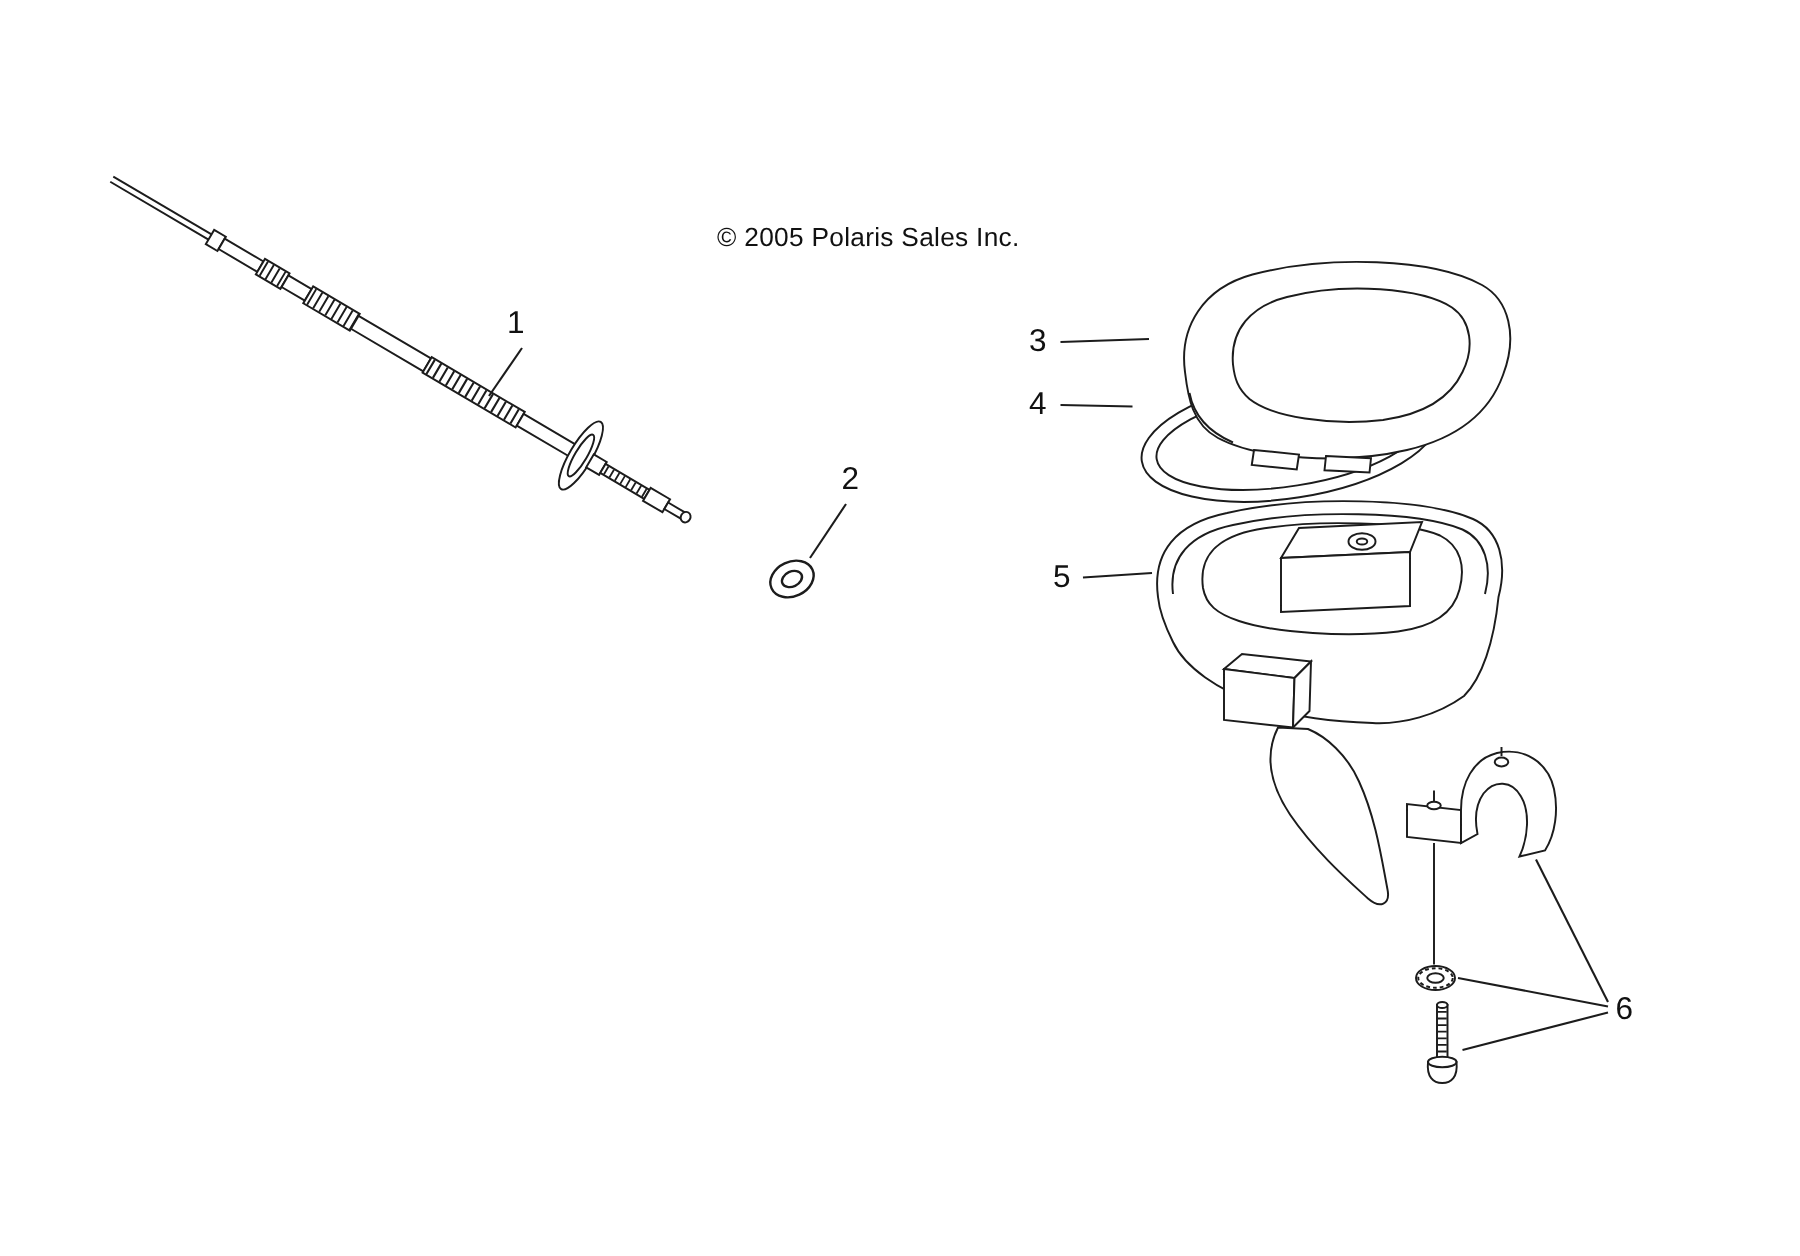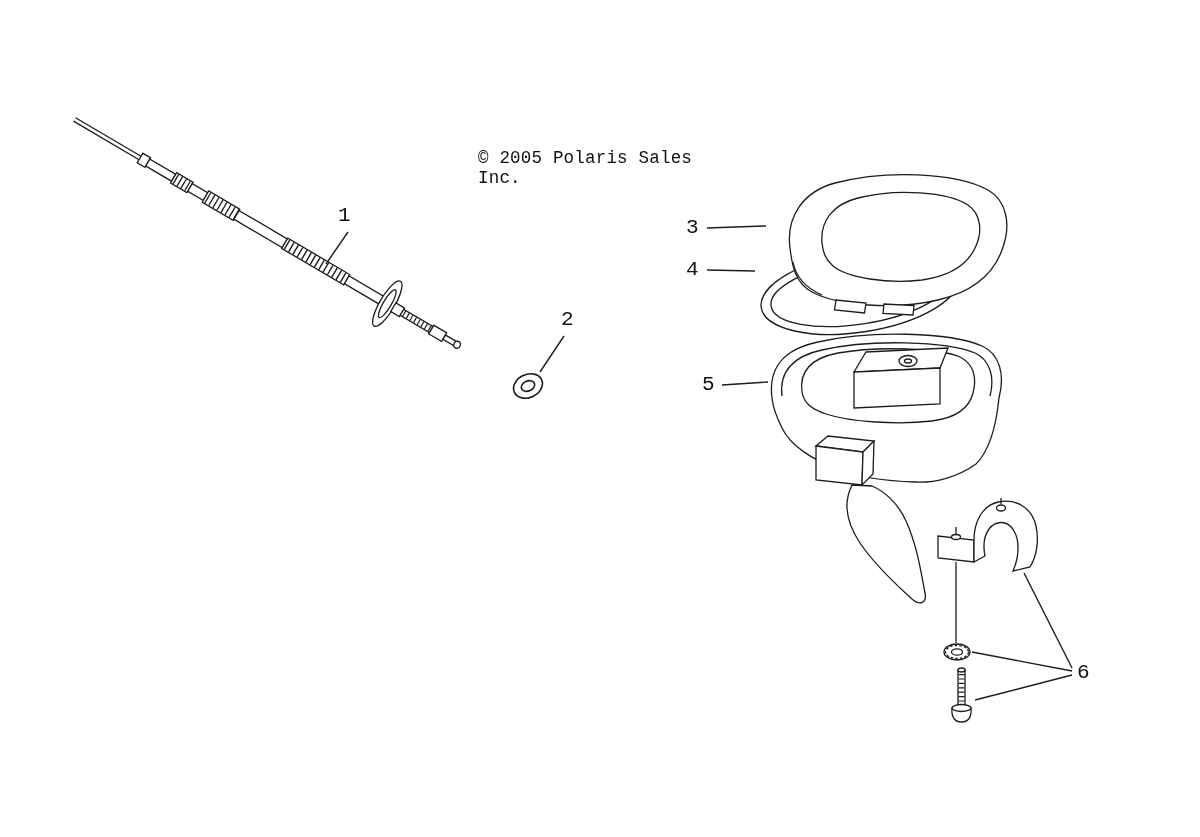--- a/index.html
+++ b/index.html
@@ -1,21 +1,21 @@
 <!DOCTYPE html>
 <html><head>
 <meta charset="utf-8">
 <style>
   html,body { margin:0; padding:0; background:#fff; }
   .canvas {
     position:relative;
     width:1200px; height:837px;
     background:#ffffff;
     overflow:hidden;
-    font-family:Liberation Mono, monospace;
+    font-family:Liberation Sans, sans-serif;
   }
   .art {
     position:absolute; left:0; top:0;
   }
   .copyright {
     position:absolute;
     left:478px; top:148px; width:240px;
     font-size:17.5px; color:#111;
     letter-spacing:0.2px;
   }

